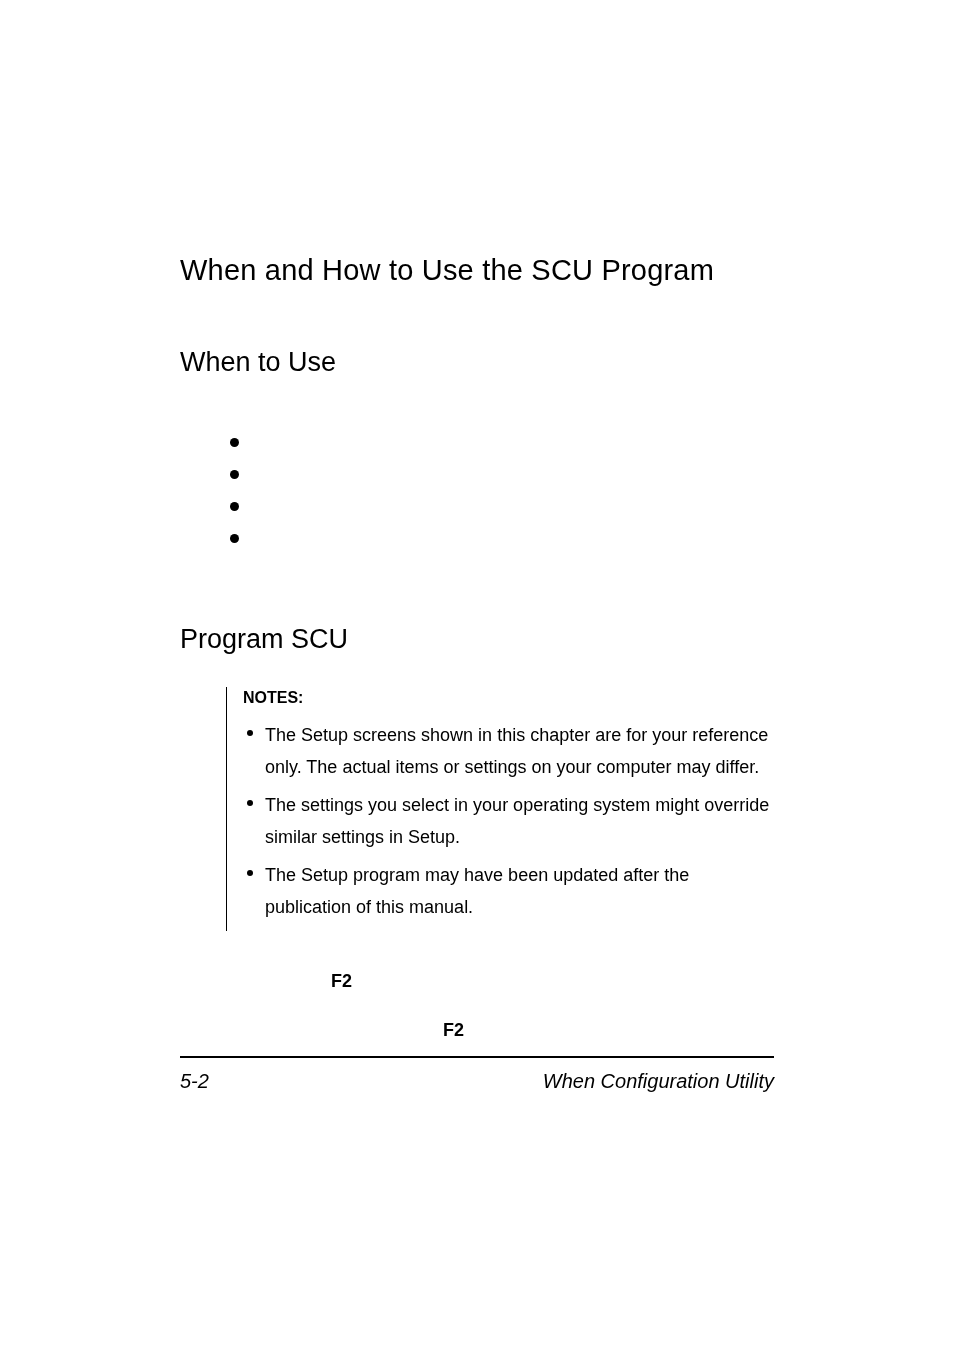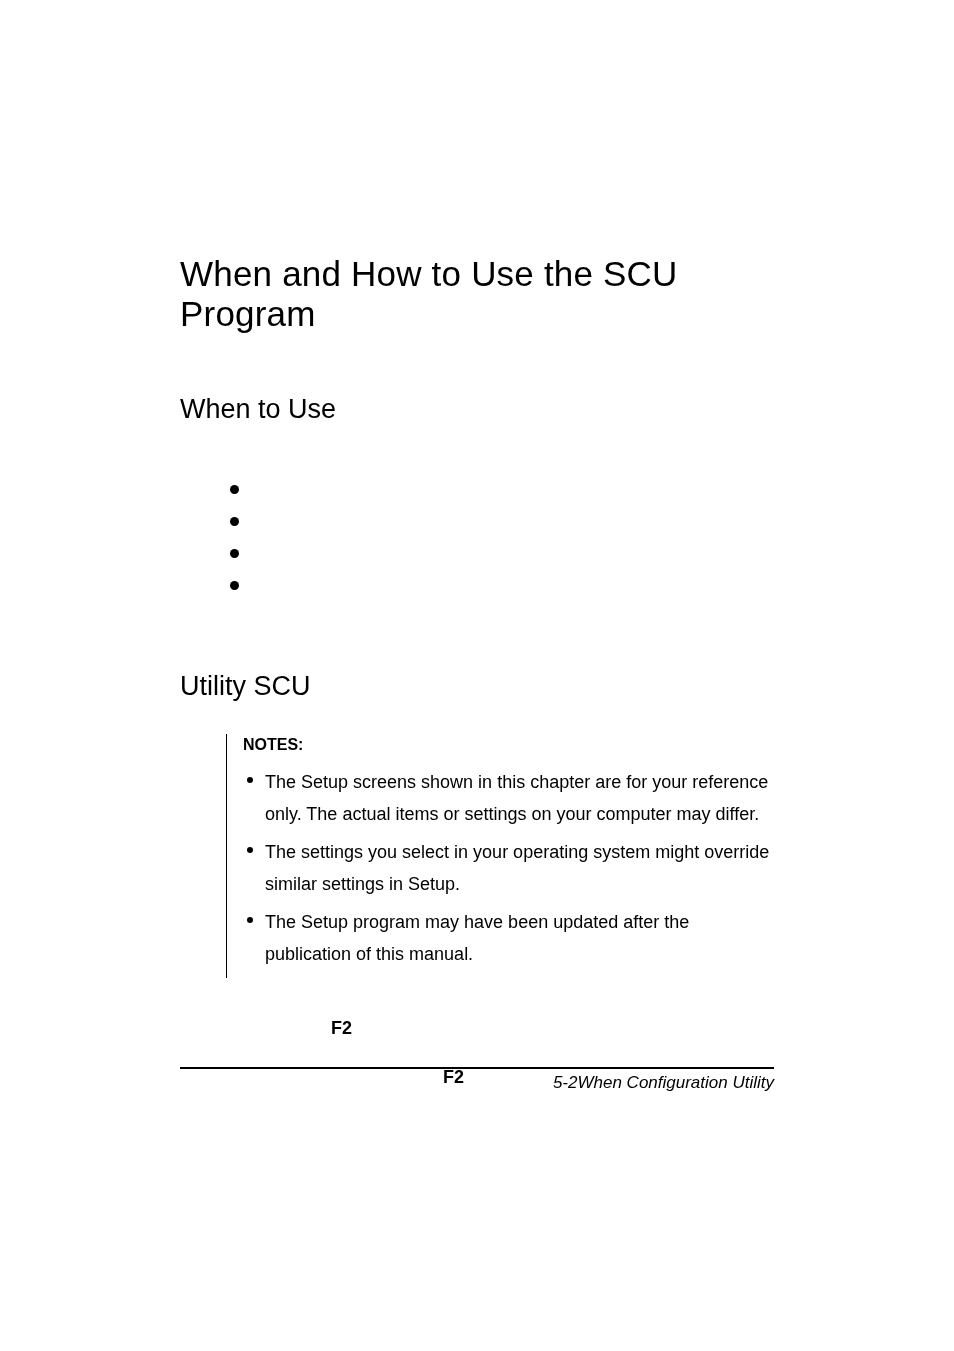--- a/index.html
+++ b/index.html
@@ -12,21 +12,21 @@
     color: #000000;
   }
   .page {
     position: relative;
     width: 954px;
     height: 1351px;
     box-sizing: border-box;
     padding: 254px 180px 0 180px;
   }
   .h1 {
-    font-size: 35px;
+    font-size: 29px;
     font-weight: 400;
     margin: 0 0 60px 0;
     letter-spacing: 0.2px;
   }
   .h2 {
     font-size: 27px;
     font-weight: 400;
     margin: 16px 0 50px 0;
   }
   .h2.starting {
@@ -95,44 +95,44 @@
     margin-left: 263px;
     font-size: 18px;
     font-weight: bold;
   }
   .footer {
     position: absolute;
     left: 180px;
     right: 180px;
     bottom: 258px;
     border-top: 2.5px solid #000;
-    padding-top: 4px;
+    padding-top: 12px;
     font-style: italic;
-    font-size: 17px;
+    font-size: 20px;
     display: flex;
-    justify-content: flex-end;
+    justify-content: space-between;
   }
 </style>
 </head>
 <body>
 
 <div class="page">
 
   <h1 class="h1">When and How to Use the SCU Program</h1>
 
   <h2 class="h2">When to Use</h2>
 
   <ul class="bullets">
     <li></li>
     <li></li>
     <li></li>
     <li></li>
   </ul>
 
-  <h2 class="h2 starting">Utility SCU</h2>
+  <h2 class="h2 starting">Program SCU</h2>
 
   <div class="notes-block">
     <div class="notes-label">NOTES:</div>
     <ul class="notes-list">
       <li>The Setup screens shown in this chapter are for your reference only. The actual items or settings on your computer may differ.</li>
       <li>The settings you select in your operating system might override similar settings in Setup.</li>
       <li>The Setup program may have been updated after the publication of this manual.</li>
     </ul>
   </div>
 

